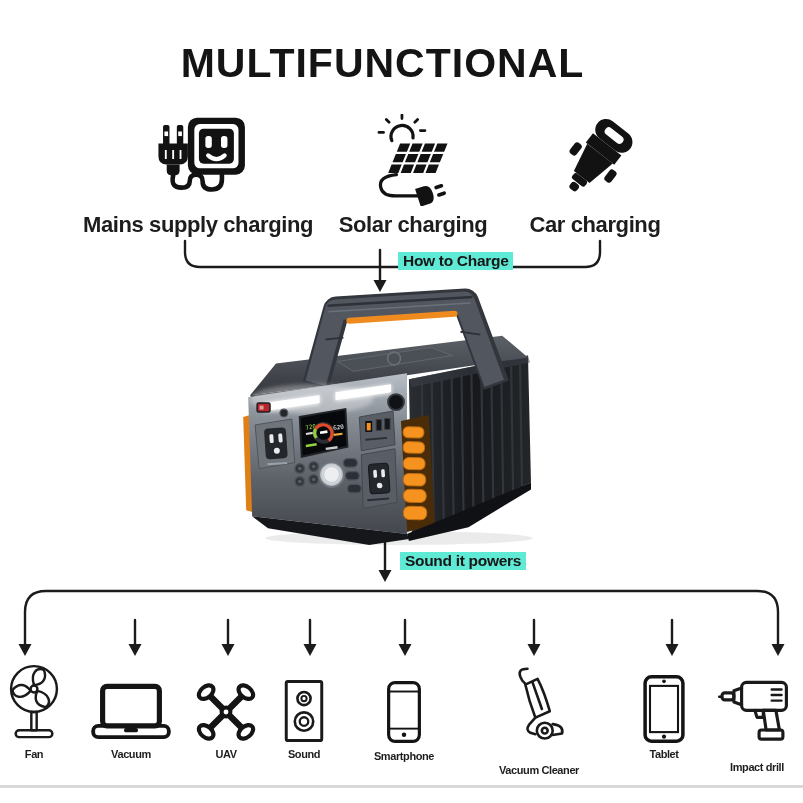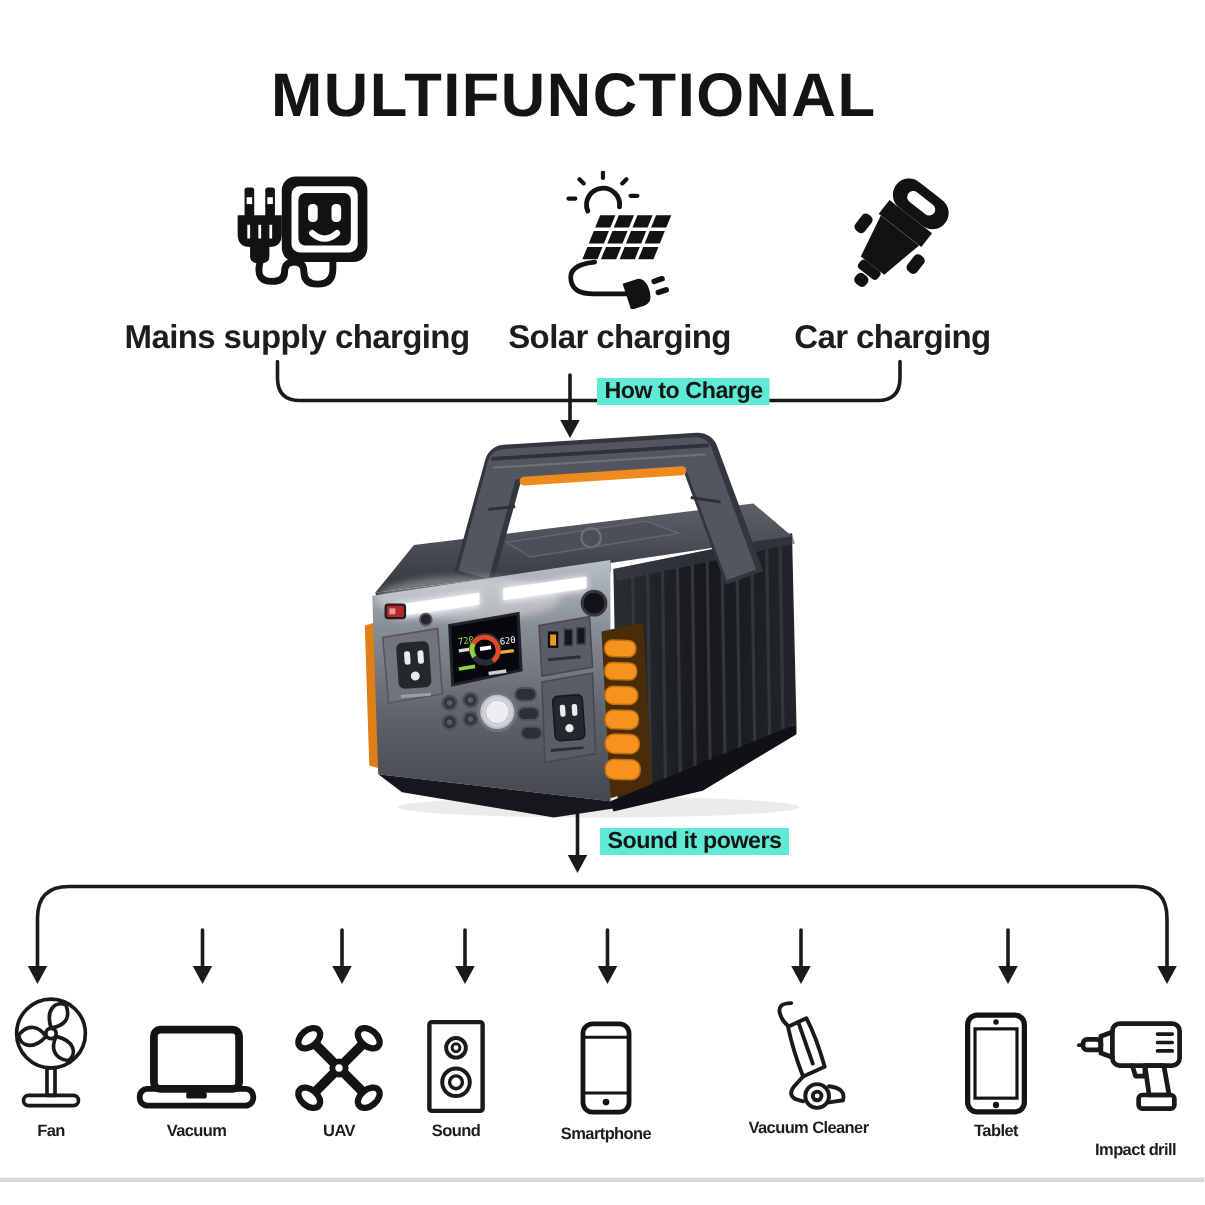--- a/index.html
+++ b/index.html
@@ -356,21 +356,21 @@
     <svg width="72" height="80" viewBox="0 0 100 110" fill="none" stroke="#1a1a1a" stroke-width="3.6" stroke-linecap="round" stroke-linejoin="round">
       <path d="M34 6 q-14 0 -10 11 q2 6 7 10"></path>
       <path d="M31 28 l17 -8 q9 17 17 45 l-20 9 q-9 -23 -14 -46 z"></path>
       <path d="M41 25 l13 37"></path>
       <path d="M45 74 l-9 10 q-5 7 2 11 l7 2"></path>
       <circle cx="58" cy="92" r="11"></circle>
       <circle cx="58" cy="92" r="4"></circle>
       <path d="M69 83 q16 2 13 13 l-13 2"></path>
     </svg>
   </div>
-  <div class="cap-sm" style="margin-top:2px">Vacuum Cleaner</div>
+  <div class="cap-sm" style="margin-top:20px">Vacuum Cleaner</div>
 </div>
 
 <div class="abs figure" style="left:624px;top:658px;width:80px">
   <div class="icon-box" style="height:86px">
     <svg width="50" height="70" viewBox="0 0 70 100" fill="none" stroke="#141414">
       <rect x="8" y="4" width="54" height="92" rx="9" stroke-width="5"></rect>
       <rect x="15" y="17" width="40" height="66" stroke-width="3"></rect>
       <circle cx="35" cy="10.5" r="2.6" fill="#141414" stroke="none"></circle>
       <circle cx="35" cy="89.5" r="3" fill="#141414" stroke="none"></circle>
     </svg>

